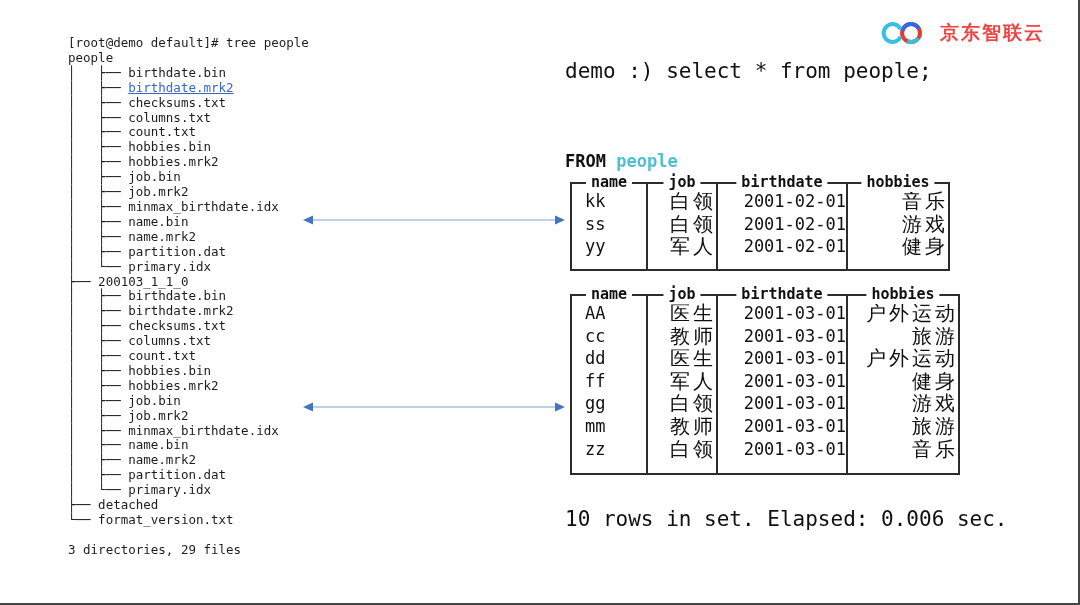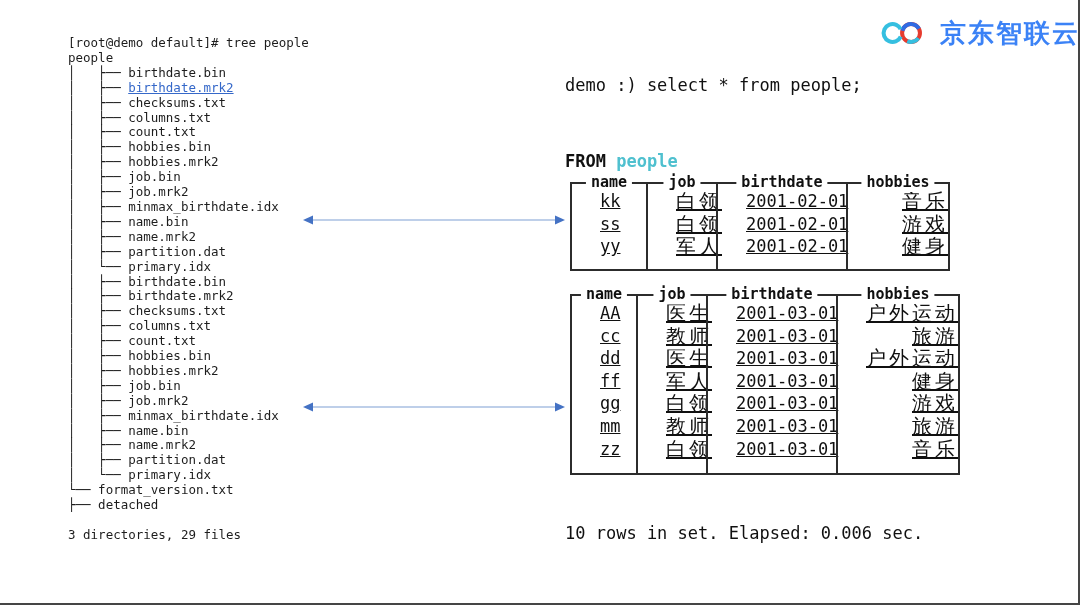--- a/index.html
+++ b/index.html
@@ -20,21 +20,21 @@
   
   #terminal{
     position:absolute;left:68px;top:36px;
     font-size:12.5px;line-height:14.9px;color:#1d1d1d;
   }
   #terminal .tline{white-space:pre;}
   .blank-line{height:14.9px;}
   .hl-link{color:var(--link);text-decoration:underline;cursor:pointer;}
 
   
-  .mono17{font-size:17px;color:#101010;white-space:pre;margin-top:16px;}
+  .mono17{font-size:21px;color:#101010;white-space:pre;}
   #prompt{position:absolute;left:565px;top:59px;}
   #sqlstmt{
     position:absolute;left:565px;top:103px;
     font-size:17px;line-height:23.4px;font-weight:bold;color:#101010;white-space:pre;
   }
   #sqlstmt .tname{color:var(--tname);}
   #footer{position:absolute;left:565px;top:507px;}
 
   
   .chtable{
@@ -44,38 +44,38 @@
   #table1{left:570px;top:182px;width:380px;height:89px;}
   #table2{left:570px;top:294px;width:390px;height:181px;}
   .chcol{box-sizing:border-box;position:relative;padding-top:6px;}
   .chcol + .chcol{border-left:2px solid #2c2c2c;text-align:right;}
   .chhdr{
     position:absolute;top:-12px;left:50%;transform:translateX(-50%);
     background:#ffffff;padding:0 5px;font-weight:bold;font-size:15px;line-height:20px;
     white-space:nowrap;color:#101010;
   }
   .chcell{
-    height:22.6px;line-height:22.6px;font-size:17px;padding-left:28px;
-    white-space:nowrap;color:#101010;text-decoration:underline;
+    height:22.6px;line-height:22.6px;font-size:17px;padding-left:13px;
+    white-space:nowrap;color:#101010;
   }
   .chcell.cjk{letter-spacing:3px;font-size:20px;}
 
   
   .arrow-svg{position:absolute;left:303px;width:262px;height:14px;}
   #arrow1{top:213px;}
   #arrow2{top:400px;}
 
   
   #logo{
     position:absolute;left:880px;top:14px;height:38px;
     display:flex;align-items:center;gap:8px;
   }
   #logo .logo-text{
     font-family:"Liberation Sans", sans-serif;
-    font-weight:700;font-size:26px;color:#3b82f6;letter-spacing:2px;white-space:nowrap;
+    font-weight:700;font-size:19px;color:#ef4444;letter-spacing:2px;white-space:nowrap;
   }
 </style>
 </head>
 <body>
 
 <div id="slide">
 
   <div id="terminal">
     <div id="tree-lines">
         <div class="tline"><span>[root@demo default]# tree people</span></div>
@@ -87,36 +87,37 @@
         <div class="tline">│   ├── <span>count.txt</span></div>
         <div class="tline">│   ├── <span>hobbies.bin</span></div>
         <div class="tline">│   ├── <span>hobbies.mrk2</span></div>
         <div class="tline">│   ├── <span>job.bin</span></div>
         <div class="tline">│   ├── <span>job.mrk2</span></div>
         <div class="tline">│   ├── <span>minmax_birthdate.idx</span></div>
         <div class="tline">│   ├── <span>name.bin</span></div>
         <div class="tline">│   ├── <span>name.mrk2</span></div>
         <div class="tline">│   ├── <span>partition.dat</span></div>
         <div class="tline">│   └── <span>primary.idx</span></div>
+        <div class="tline">├── <span>200103_1_1_0</span></div>
         <div class="tline">│   ├── <span>birthdate.bin</span></div>
         <div class="tline">│   ├── <span>birthdate.mrk2</span></div>
         <div class="tline">│   ├── <span>checksums.txt</span></div>
         <div class="tline">│   ├── <span>columns.txt</span></div>
         <div class="tline">│   ├── <span>count.txt</span></div>
         <div class="tline">│   ├── <span>hobbies.bin</span></div>
         <div class="tline">│   ├── <span>hobbies.mrk2</span></div>
         <div class="tline">│   ├── <span>job.bin</span></div>
         <div class="tline">│   ├── <span>job.mrk2</span></div>
         <div class="tline">│   ├── <span>minmax_birthdate.idx</span></div>
         <div class="tline">│   ├── <span>name.bin</span></div>
         <div class="tline">│   ├── <span>name.mrk2</span></div>
         <div class="tline">│   ├── <span>partition.dat</span></div>
         <div class="tline">│   └── <span>primary.idx</span></div>
+        <div class="tline">├── <span>detached</span></div>
         <div class="tline">└── <span>format_version.txt</span></div>
-        <div class="tline">├── <span>detached</span></div>
       </div>
     <div class="blank-line"></div>
     <div class="tline">3 directories, 29 files</div>
   </div>
 
   <svg id="arrow1" class="arrow-svg" viewBox="0 0 262 14">
     <line class="arrow-line" x1="8" y1="7" x2="254" y2="7" stroke="#a9bfe2" stroke-width="1.6"></line>
     <polygon class="arrow-head" points="0,7 10,2.5 10,11.5" fill="#4472c4"></polygon>
     <polygon class="arrow-head" points="262,7 252,2.5 252,11.5" fill="#4472c4"></polygon>
   </svg>

